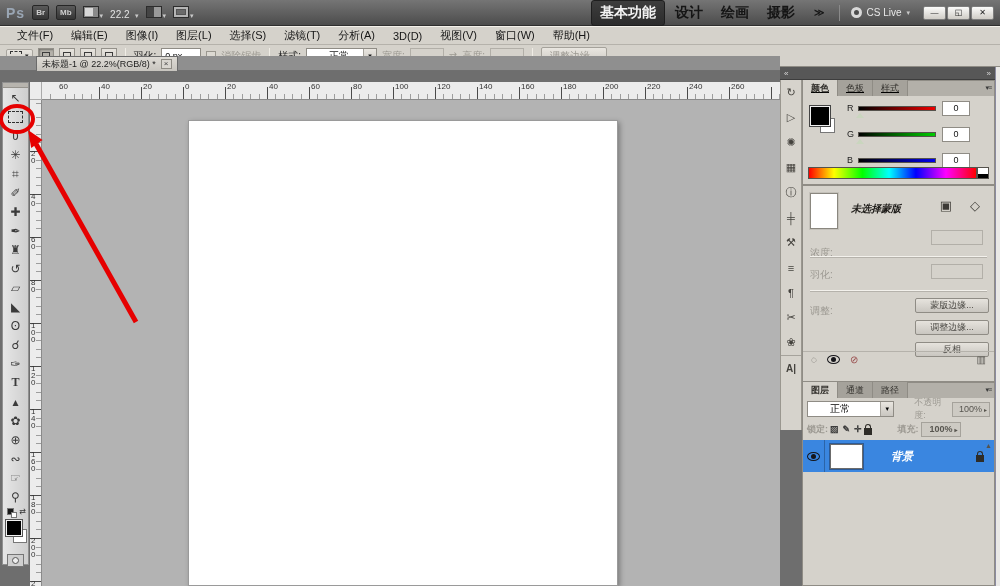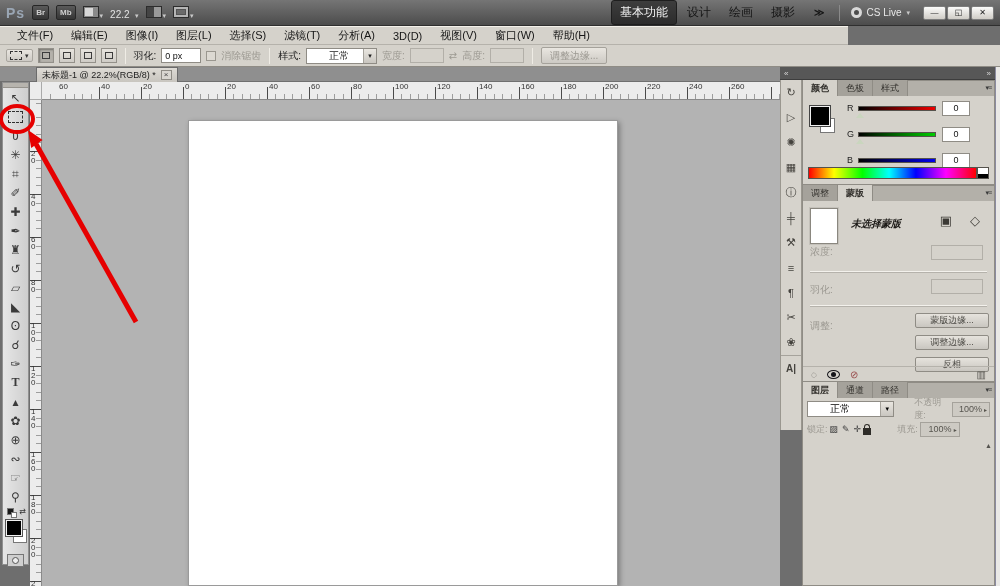--- a/index.html
+++ b/index.html
@@ -15,35 +15,35 @@
   .mini-app-btn { background:linear-gradient(#5a5a5a,#353535); border:1px solid #262626;
     color:#cfcfcf; font-size:8px; font-weight:bold; padding:2px 3px; border-radius:2px; }
   .bar-ico { width:16px; height:12px; border:1px solid #2c2c2c; background:#8a8a8a;
     display:inline-block; position:relative; }
   .bar-ico.film::after { content:""; position:absolute; inset:1px 5px 1px 1px; background:#d8d8d8; }
   .bar-ico.grid { background:linear-gradient(90deg,#444 48%,#999 48%); }
   .bar-ico.frame { background:#6a6a6a; box-shadow:inset 0 0 0 2px #b5b5b5, inset 0 0 0 3px #555; }
   .dd { font-size:7px; color:#c9c9c9; margin-left:1px; }
   .zoom-val { font-size:10px; color:#e4e4e4; }
   .ws-group { margin-left:auto; display:flex; align-items:center; gap:2px; }
-  .ws { font-size:12px; font-weight:normal; color:#151515; padding:3px 8px; border-radius:3px; }
+  .ws { font-size:14px; font-weight:bold; color:#151515; padding:3px 8px; border-radius:3px; }
   .ws[data-active="true"] { background:linear-gradient(#3d3d3d,#2c2c2c); color:#f2f2f2;
     border:1px solid #1e1e1e; }
   .ws-more { font-size:10px; color:#161616; font-weight:bold; padding:0 4px; }
   .vsep-dark { width:1px; height:16px; background:#3c3c3c; border-right:1px solid #8a8a8a; margin:0 4px; }
   .cslive { display:flex; align-items:center; gap:4px; font-size:10px; color:#e8e8e8; }
   .cs-ring { width:11px; height:11px; border:3px solid #d9d9d9; border-radius:50%;
     background:#4c4c4c; display:inline-block; }
   .winbtns { display:flex; gap:1px; margin-left:6px; }
   .winbtn { width:23px; height:14px; background:linear-gradient(#fbfbfa,#cfccc6);
     border:1px solid #7d7d7d; border-radius:2px; font-size:8px; color:#222;
     display:flex; align-items:center; justify-content:center; }
 
   
-  .menubar { position:absolute; left:0; top:26px; width:848px; height:19px;
+  .menubar { position:absolute; left:0; top:26px; width:1000px; height:19px;
     background:#d5d2cb; border-top:1px solid #f4f1ea; border-bottom:1px solid #b5b2ab;
     display:flex; align-items:center; padding-left:8px; }
   .menu-item { font-size:11px; color:#161616; padding:0 9px; }
 
   
   .optbar { position:absolute; left:0; top:45px; width:1000px; height:22px;
     background:#d5d2cb; border-bottom:1px solid #8f8c85; display:flex; align-items:center;
     gap:5px; padding:0 6px; font-size:10px; color:#222; }
   .tool-chip { display:flex; align-items:center; gap:2px; padding:1px 3px;
     border:1px solid #a8a59e; background:linear-gradient(#e9e6e0,#cdcac4); border-radius:2px; }
@@ -59,21 +59,21 @@
   .combo { display:flex; align-items:center; height:16px; border:1px solid #8f8c85; background:#fff;padding-left:16px; }
   .combo .val { font-size:10px; padding:0 6px; min-width:40px; }
   .combo .arr { width:13px; height:100%; background:linear-gradient(#e9e6e0,#c9c6c0);
     border-left:1px solid #a5a29b; font-size:7px; display:flex; align-items:center; justify-content:center; }
   .opt-input.dis { background:#d5d2cb; border-color:#b2afa8; }
   .vsep { width:1px; height:16px; background:#a9a69f; border-right:1px solid #efece5; margin:0 3px; }
   .opt-btn { height:17px; padding:1px 8px; font-size:10px; color:#9c9992;
     border:1px solid #a5a29b; background:linear-gradient(#e9e6e0,#cdcac4); border-radius:2px; }
 
   
-  .tabbar { position:absolute; left:0; top:67px; width:780px; height:15px; background:#8f8f8f;
+  .tabbar { position:absolute; left:0; top:56px; width:780px; height:15px; background:#8f8f8f;
     border-bottom:1px solid #6f6f6f; }
   .doctab { position:absolute; left:36px; top:0; height:15px; display:flex; align-items:center;
     gap:5px; padding:0 5px; background:linear-gradient(#dedbd5,#c8c5bf);
     border:1px solid #6b6b6b; border-bottom:none; font-size:9px; color:#1c1c1c; }
   .doctab .close { width:11px; height:10px; border:1px solid #8f8c85; background:#d9d6d0;
     font-size:8px; line-height:8px; text-align:center; color:#444; }
 
   
   .hruler { position:absolute; left:42px; top:82px; width:738px; height:18px; background:#ececec;
     border-bottom:1px solid #8a8a8a; overflow:hidden;
@@ -137,21 +137,21 @@
   
   .panel { position:absolute; left:802px; width:193px; background:#d5d2cb;
     border:1px solid #8f8c85; }
   .ptabs { height:15px; background:#b3b0a9; display:flex; align-items:flex-end; position:relative; }
   .ptab { font-size:9px; color:#33312d; background:#a5a29b; border-right:1px solid #8f8c85;
     padding:2px 8px 1px; }
   .ptab[data-active="true"] { background:#d5d2cb; font-weight:bold; }
   .pmenu { position:absolute; right:3px; top:3px; font-size:7px; color:#3a3a3a; letter-spacing:-1px; }
 
   
-  #colorPanel { top:80px; height:105px; }
+  #colorPanel { top:80px; height:105px;text-decoration:underline; }
   .cp-body { position:relative; height:88px; }
   .cp-fg { position:absolute; left:7px; top:10px; width:20px; height:20px; background:#000;
     border:1px solid #f0f0f0; outline:1px solid #444; z-index:2; }
   .cp-bg { position:absolute; left:17px; top:22px; width:15px; height:15px; background:#fff; border:1px solid #777; }
   .chrow { position:absolute; left:44px; display:flex; align-items:center; height:16px; }
   .chrow .lbl { width:11px; font-size:9px; color:#222; }
   .track { width:78px; height:5px; border:1px solid #55524c; position:relative; margin-right:6px; }
   .track.r { background:linear-gradient(90deg,#000,#e00); }
   .track.g { background:linear-gradient(90deg,#000,#0c0); }
   .track.b { background:linear-gradient(90deg,#000,#00e); }
@@ -187,21 +187,21 @@
     padding:0 8px; font-size:10px; color:#5c5a55; }
   .mk-foot .trash { margin-left:auto; }
 
   
   #layersPanel { top:382px; height:204px; }
   .ly-body { position:relative; height:187px; }
   .ly-row1 { position:absolute; left:4px; top:3px; right:4px; height:16px; display:flex; align-items:center; }
   .ly-lbl { font-size:9px; color:#9c9992; }
   .ly-valbox { display:flex; align-items:center; height:15px; border:1px solid #a5a29b;
     background:#cdcac3; font-size:9px; color:#57554f; padding:0 2px; gap:2px; }
-  .ly-row2 { position:absolute; left:4px; top:23px; right:4px; height:16px; display:flex; align-items:center; }
+  .ly-row2 { position:absolute; left:4px; top:23px; right:4px; height:16px; display:flex; align-items:center;font-weight:bold; }
   .lockico { font-size:9px; color:#3c3c3c; margin:0 2px; }
   .eye { width:13px; height:9px; border:1px solid #15151a; border-radius:50%; position:relative; }
   .eye::after { content:""; position:absolute; inset:1px 3px; background:#15151a; border-radius:50%; }
   .lock { width:8px; height:7px; background:#2e2c28; position:relative; margin-top:4px; }
   .lock::before { content:""; position:absolute; left:1px; top:-4px; width:4px; height:5px;
     border:1px solid #2e2c28; border-bottom:none; border-radius:3px 3px 0 0; }
   .layer-row { position:absolute; left:0; right:0; top:42px; height:32px; background:#3a86e0;
     display:flex; align-items:center; }
   .eye-cell { width:22px; height:100%; border-right:1px solid rgba(0,0,0,.25);
     display:flex; align-items:center; justify-content:center; }
@@ -510,31 +510,26 @@
       </div>
       <div class="spectrum" data-name="color-spectrum-ramp"></div>
       <div class="spec-ends" data-name="spectrum-bw-swatches">
           <div class="w"></div>
           <div class="k"></div>
         </div>
     </div>
   </div>
 
   <div class="panel" id="masksPanel" data-name="masks-panel">
-    <div class="ptabs" data-name="masks-panel-tabs">
-      <span class="ptab" data-name="tab-adjustments" data-active="false">调整</span>
-      <span class="ptab" data-name="tab-masks" data-active="true">蒙版</span>
-      <span class="pmenu" data-name="panel-menu-icon">▾≡</span>
-    </div>
     <div class="mk-body" data-name="masks-panel-body">
       <span class="mk-thumb" data-name="mask-thumbnail"></span>
       <span class="mk-title" data-name="no-mask-label">未选择蒙版</span>
       <span class="mk-ico" style="right:42px" data-name="add-pixel-mask-icon">▣</span>
       <span class="mk-ico" style="right:14px" data-name="add-vector-mask-icon">◇</span>
-      <span class="mk-lbl" style="top:44px" data-name="density-label">浓度:</span>
+      <span class="mk-lbl" style="top:60px" data-name="density-label">浓度:</span>
       <span class="mk-input" style="top:44px" data-name="density-input"></span>
       <span class="mk-track" style="top:70px" data-name="density-slider"></span>
       <span class="mk-lbl" style="top:82px" data-name="feather-label">羽化:</span>
       <span class="mk-input" style="top:78px" data-name="feather-input"></span>
       <span class="mk-track" style="top:104px" data-name="feather-slider"></span>
       <span class="mk-lbl" style="top:118px" data-name="refine-label">调整:</span>
       <span class="mk-btn" style="top:112px" data-name="mask-edge-button">蒙版边缘...</span>
       <span class="mk-btn" style="top:134px" data-name="color-range-button">调整边缘...</span>
       <span class="mk-btn" style="top:156px" data-name="invert-button">反相</span>
       <div class="mk-foot" data-name="masks-panel-footer">
@@ -570,20 +565,28 @@
         <span class="lockico" data-name="lock-transparency-icon">▨</span>
         <span class="lockico" data-name="lock-pixels-icon">✎</span>
         <span class="lockico" data-name="lock-position-icon">✛</span>
         <span class="lock" data-name="lock-all-icon"></span>
         <span class="ly-lbl" style="margin-left:26px" data-name="fill-label">填充:</span>
         <span class="ly-valbox" style="margin-left:2px; width:40px" data-name="fill-input">
           <span style="flex:1; text-align:right" data-name="fill-value">100%</span>
           <span style="font-size:6px" data-name="chevron-icon">▸</span>
         </span>
       </div>
+      <div class="layer-row" data-name="layer-row-background">
+        <span class="eye-cell" data-name="layer-visibility-cell">
+            <span class="eye" data-name="eye-icon"></span>
+          </span>
+        <span class="layer-thumb" data-name="layer-thumbnail"></span>
+        <span class="layer-name" data-name="layer-name">背景</span>
+        <span class="lock layer-lock" data-name="layer-lock-icon"></span>
+      </div>
       <span class="ly-scroll" data-name="scroll-up-icon">▲</span>
     </div>
   </div>
 
   <div class="right-strip" data-name="window-edge"></div>
 
   <svg class="annot" data-name="tutorial-annotation" viewBox="0 0 1000 586">
     <ellipse cx="17" cy="119" rx="16" ry="13" fill="none" stroke-width="4" data-name="marquee-highlight-circle" stroke="#e60000"></ellipse>
     <line x1="136" y1="322" x2="36" y2="144" stroke-width="5" data-name="annotation-arrow-line" stroke="#e60000"></line>
     <polygon points="28,130 42.6,140.1 31.2,147.9" data-name="annotation-arrow-head" fill="#e60000"></polygon>

